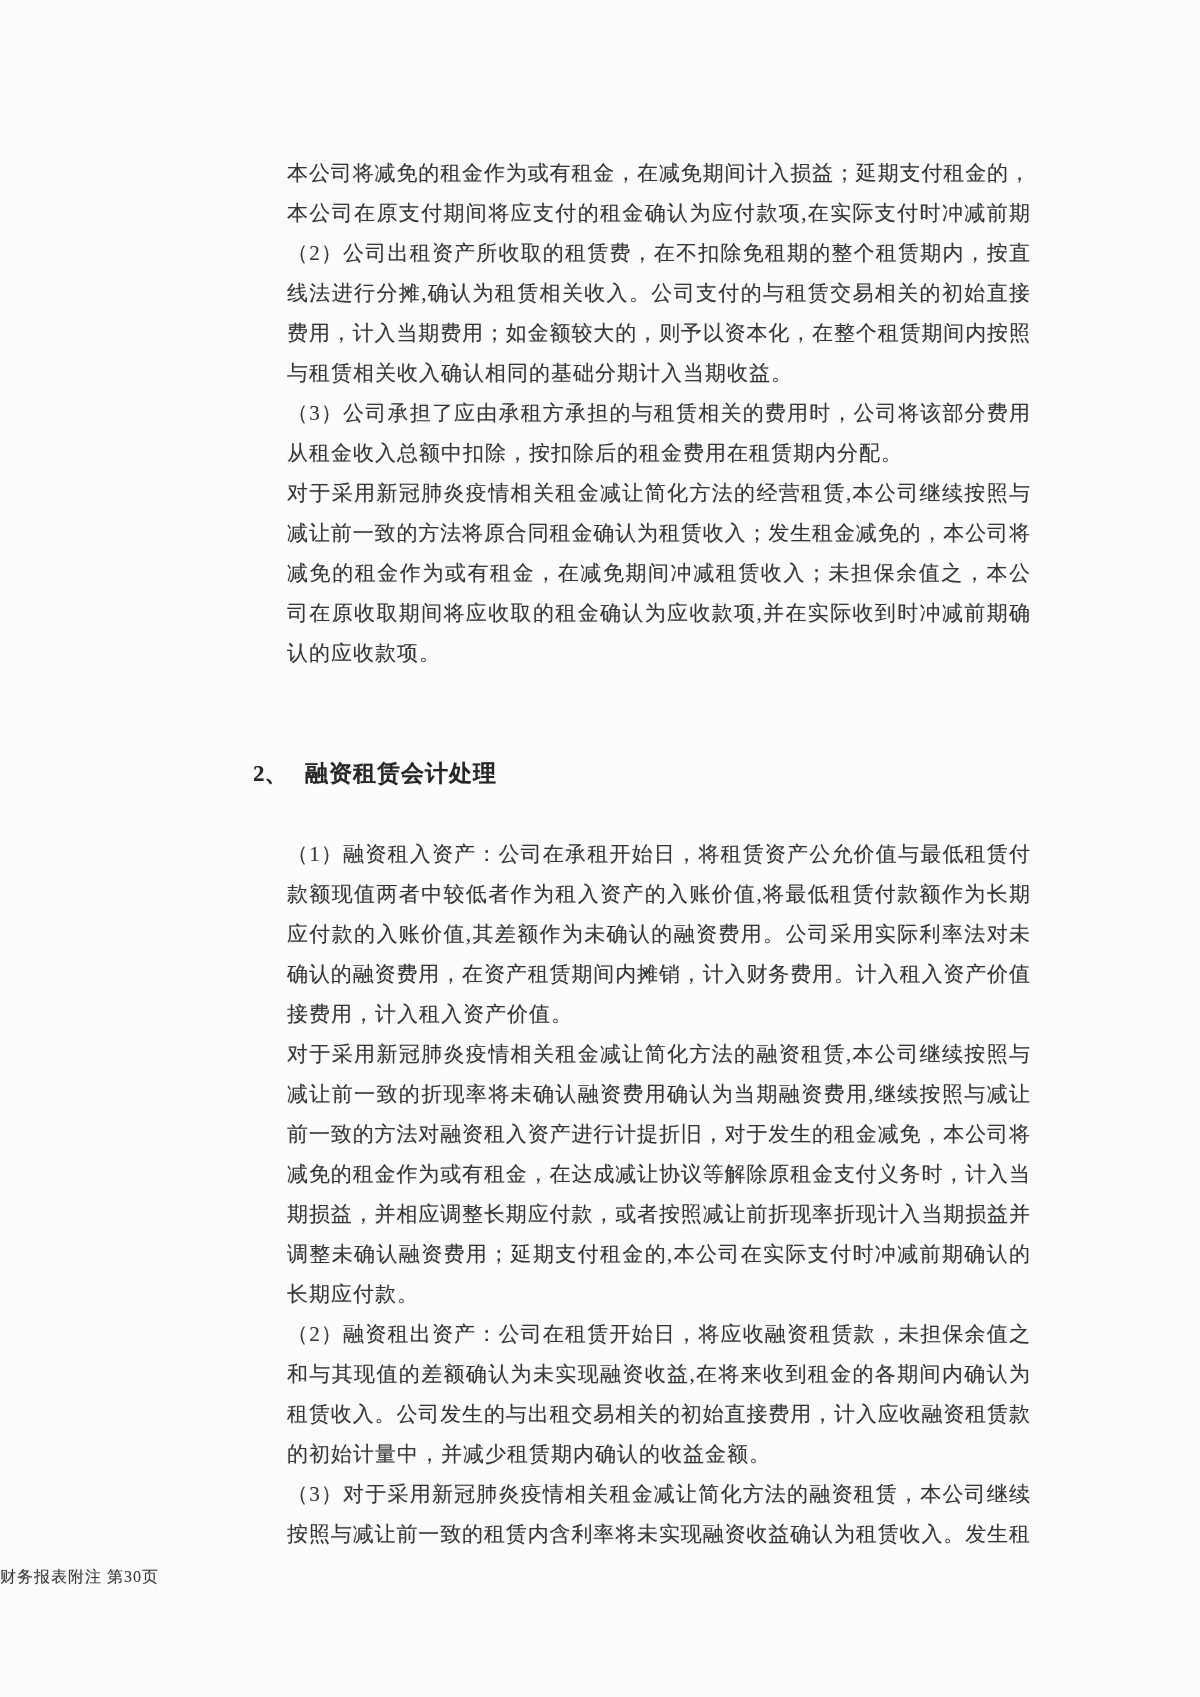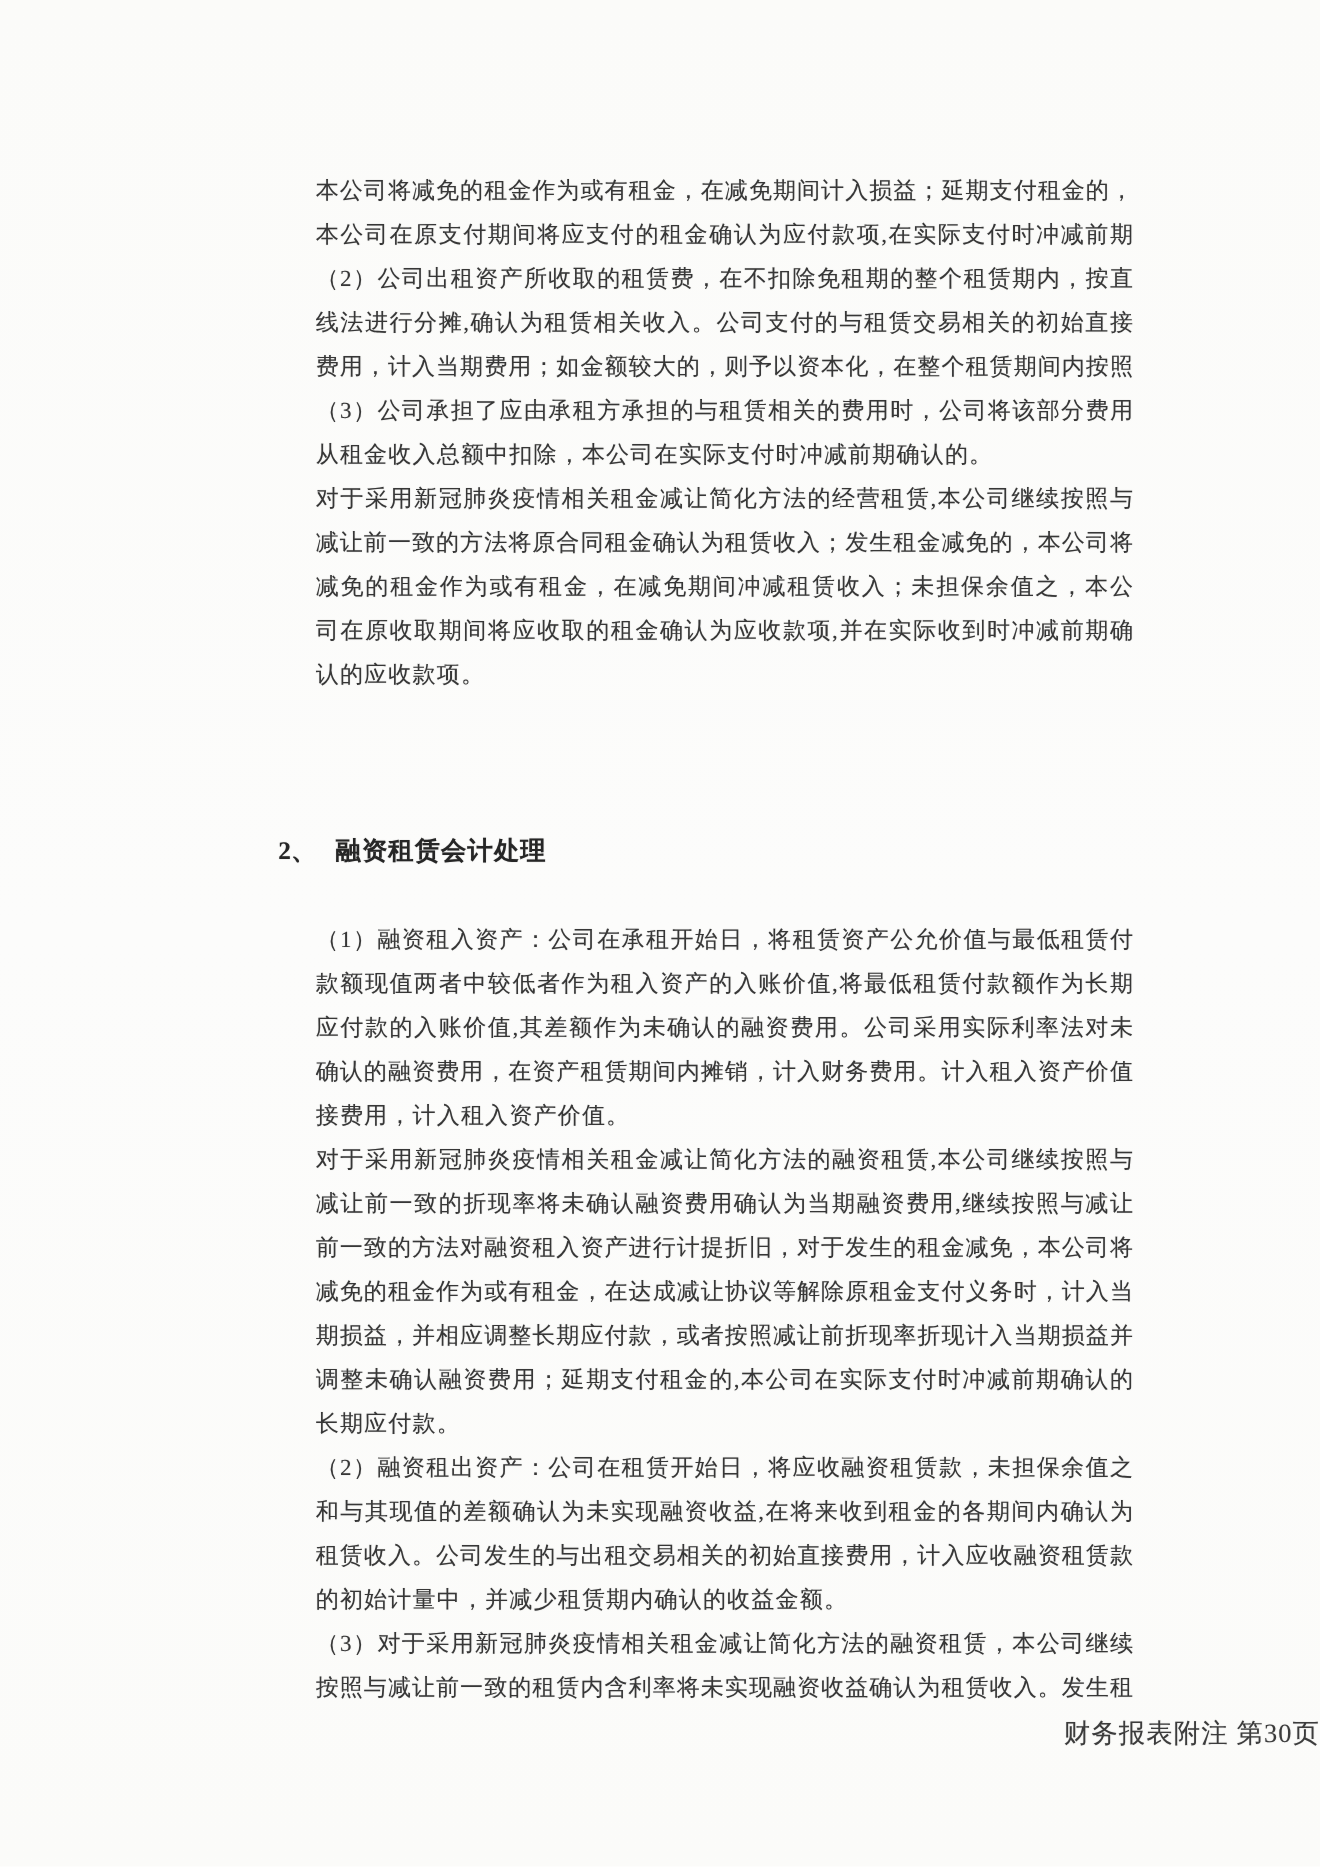--- a/index.html
+++ b/index.html
@@ -55,41 +55,42 @@
     flex: 0 0 52px;
   }
   .heading-title {
     letter-spacing: 1px;
   }
   .footer {
     position: absolute;
     left: 0;
     top: 1562px;
     width: 1200px;
-    text-align: right;
-    font-size: 24px;
+    text-align: left;
+    font-size: 16px;
     line-height: 30px;
     color: #3c3c3c;
     text-shadow: 0 0 1px rgba(70,70,70,0.35);
     letter-spacing: 1px;
   }
 </style>
 </head>
 <body>
 
 <div class="page">
 
   <div class="text-block" id="para1">
       <div class="line">本公司将减免的租金作为或有租金，在减免期间计入损益；延期支付租金的，</div>
       <div class="line">本公司在原支付期间将应支付的租金确认为应付款项,在实际支付时冲减前期</div>
       <div class="line">（2）公司出租资产所收取的租赁费，在不扣除免租期的整个租赁期内，按直</div>
       <div class="line">线法进行分摊,确认为租赁相关收入。公司支付的与租赁交易相关的初始直接</div>
       <div class="line">费用，计入当期费用；如金额较大的，则予以资本化，在整个租赁期间内按照</div>
+      <div class="line para-end">与租赁相关收入确认相同的基础分期计入当期收益。</div>
       <div class="line">（3）公司承担了应由承租方承担的与租赁相关的费用时，公司将该部分费用</div>
-      <div class="line para-end">从租金收入总额中扣除，本公司在实际支付时冲减前期确认的。</div>
+      <div class="line para-end">从租金收入总额中扣除，按扣除后的租金费用在租赁期内分配。</div>
       <div class="line">对于采用新冠肺炎疫情相关租金减让简化方法的经营租赁,本公司继续按照与</div>
       <div class="line">减让前一致的方法将原合同租金确认为租赁收入；发生租金减免的，本公司将</div>
       <div class="line">减免的租金作为或有租金，在减免期间冲减租赁收入；未担保余值之，本公</div>
       <div class="line">司在原收取期间将应收取的租金确认为应收款项,并在实际收到时冲减前期确</div>
       <div class="line para-end">认的应收款项。</div>
     </div>
 
   <div class="heading-row">
     <span class="heading-num">2、</span>
     <span class="heading-title">融资租赁会计处理</span>

